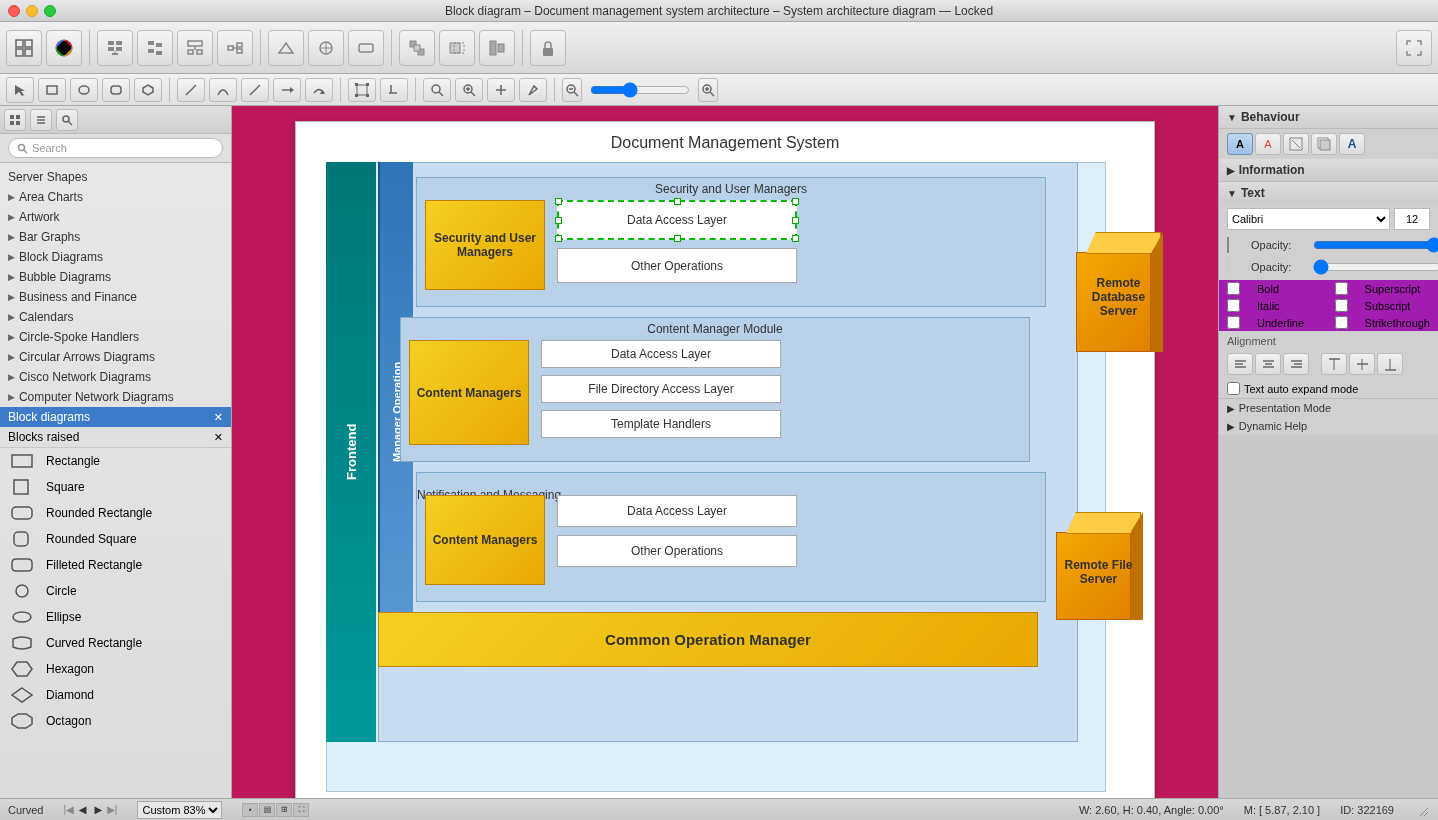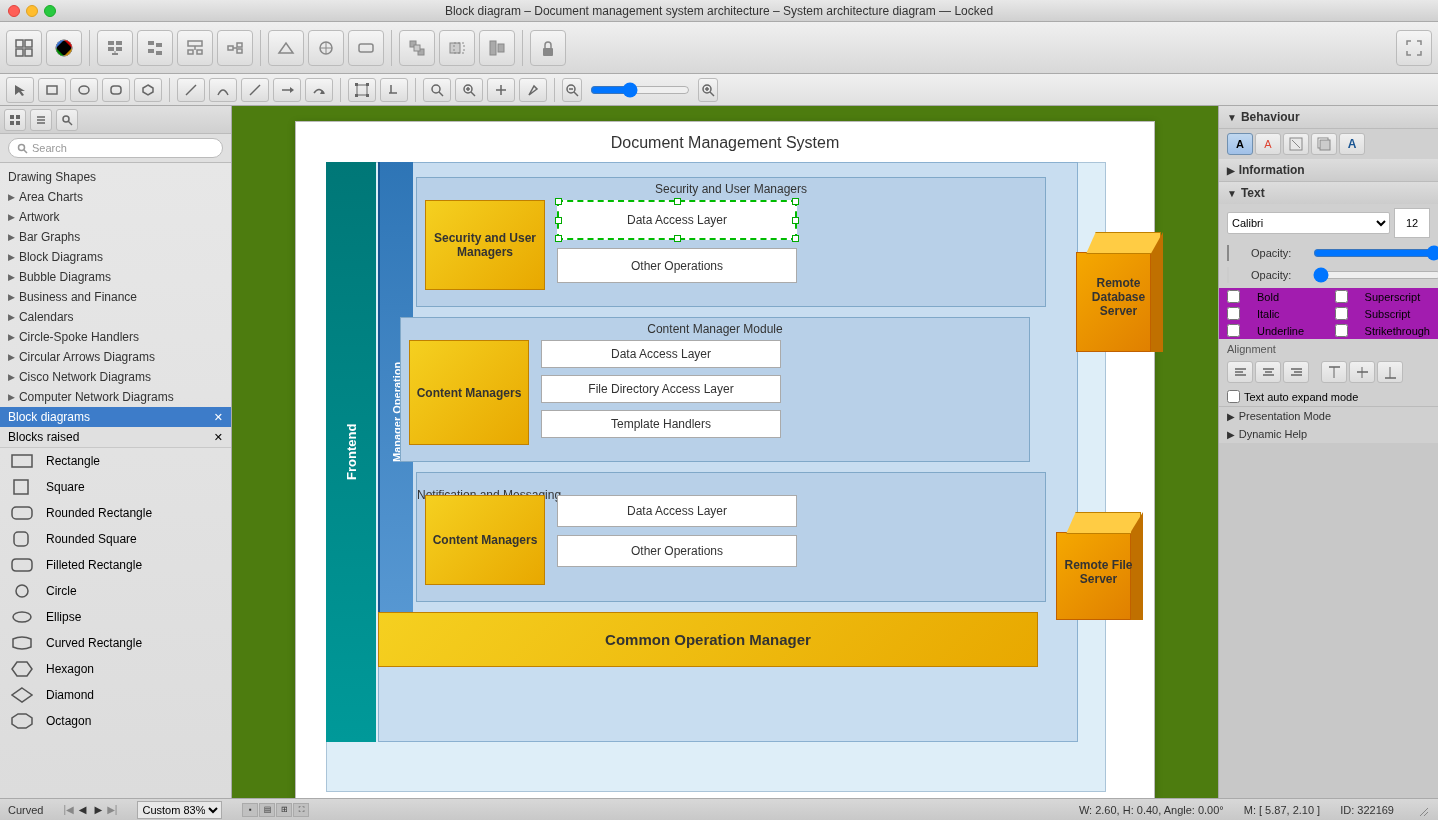--- a/index.html
+++ b/index.html
@@ -103,21 +103,21 @@
       font-size: 12px; cursor: pointer;
     }
     .shape-icon {
       width: 28px; height: 22px;
       display: flex; align-items: center; justify-content: center;
     }
 
     
     #canvas-area {
       flex: 1;
-      background: #4d7c0f;
+      background: #be185d;
       overflow: hidden; position: relative;
     }
     #canvas-scroll {
       width: 100%; height: 100%; overflow: auto; position: relative;
     }
 
     
     #statusbar {
       height: 22px;
       background: linear-gradient(to bottom, #d8d8d8, #c8c8c8);
@@ -180,21 +180,21 @@
     }
     .font-row {
       padding: 4px 8px; background: #d0d0d0;
       display: flex; align-items: center; gap: 4px;
     }
     .font-select {
       flex: 1; height: 22px; font-size: 11px;
       background: white; border: 1px solid #bbb; border-radius: 2px;
     }
     .font-size-input {
-      width: 36px; height: 30px; font-size: 11px;
+      width: 36px; height: 22px; font-size: 11px;
       background: white; border: 1px solid #bbb; text-align: center;
     }
     .opacity-row {
       padding: 3px 8px; background: #d0d0d0;
       display: flex; align-items: center; gap: 22px;
     }
     .color-swatch {
       width: 28px; height: 16px; border: 1px solid #888;
     }
     .opacity-slider { flex: 1; height: 8px; }
@@ -490,21 +490,21 @@
       <div id="search-box">
         <svg width="11" height="11">
             <circle cx="4.5" cy="4.5" r="3" fill="none" stroke="#999" stroke-width="1.5"></circle>
             <line x1="7" y1="7" x2="10" y2="10" stroke="#999" stroke-width="1.5"></line>
           </svg>
         <span style="color:#999; font-size:11px;">Search</span>
       </div>
     </div>
     <div id="sidebar-list">
       <div class="sidebar-section-header">
-        <span>Drawing Shapes</span>
+        <span>Server Shapes</span>
       </div>
 
       <div class="sidebar-section-header">
         <span class="section-arrow">▶</span>
         <span>Area Charts</span>
       </div>
       <div class="sidebar-section-header">
         <span class="section-arrow">▶</span>
         <span>Artwork</span>
       </div>

